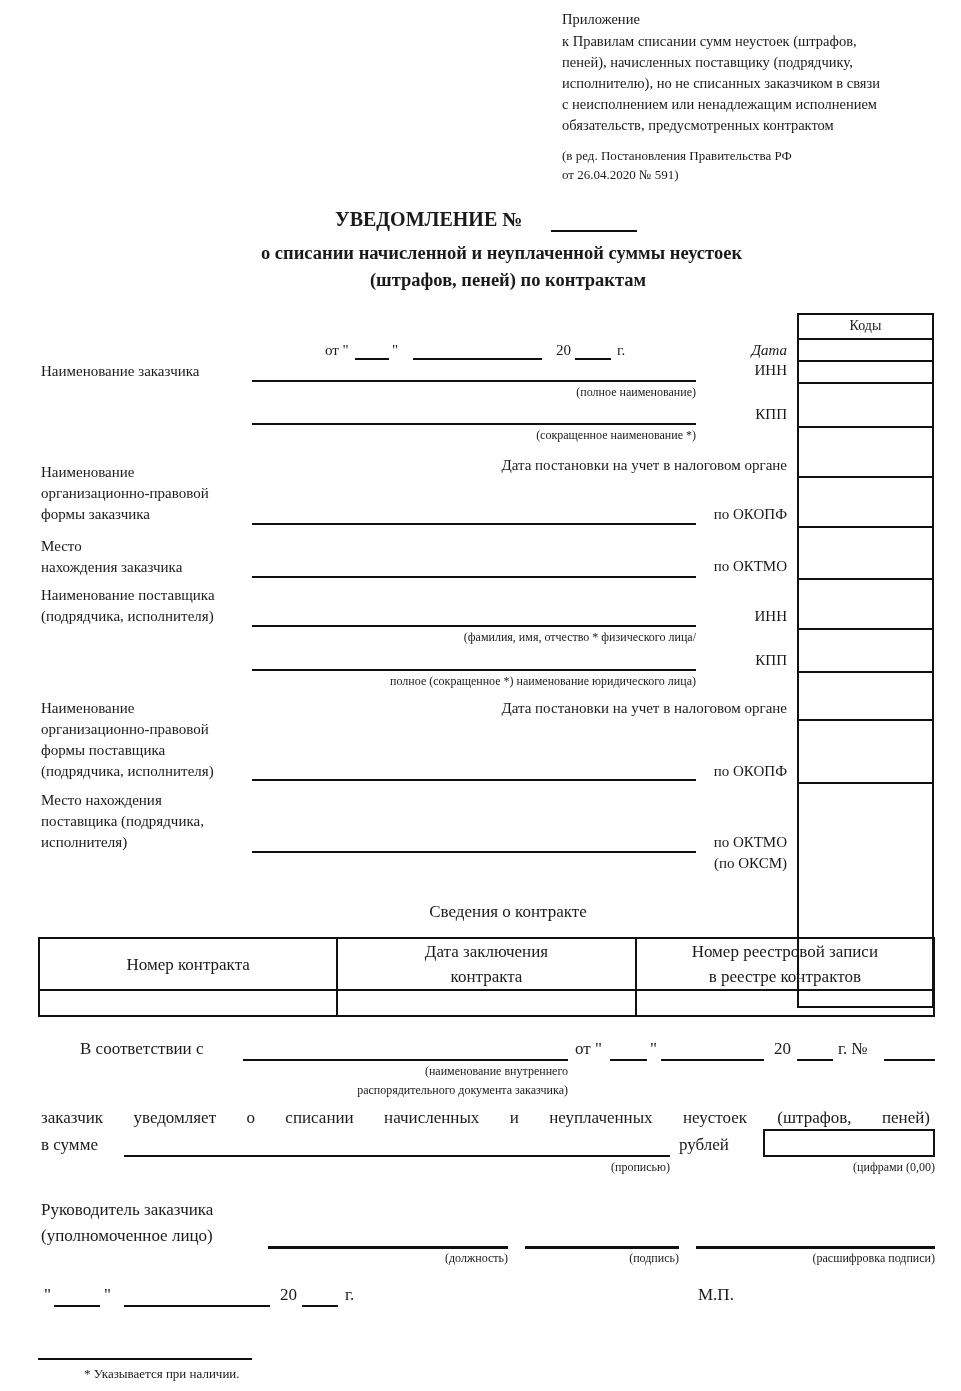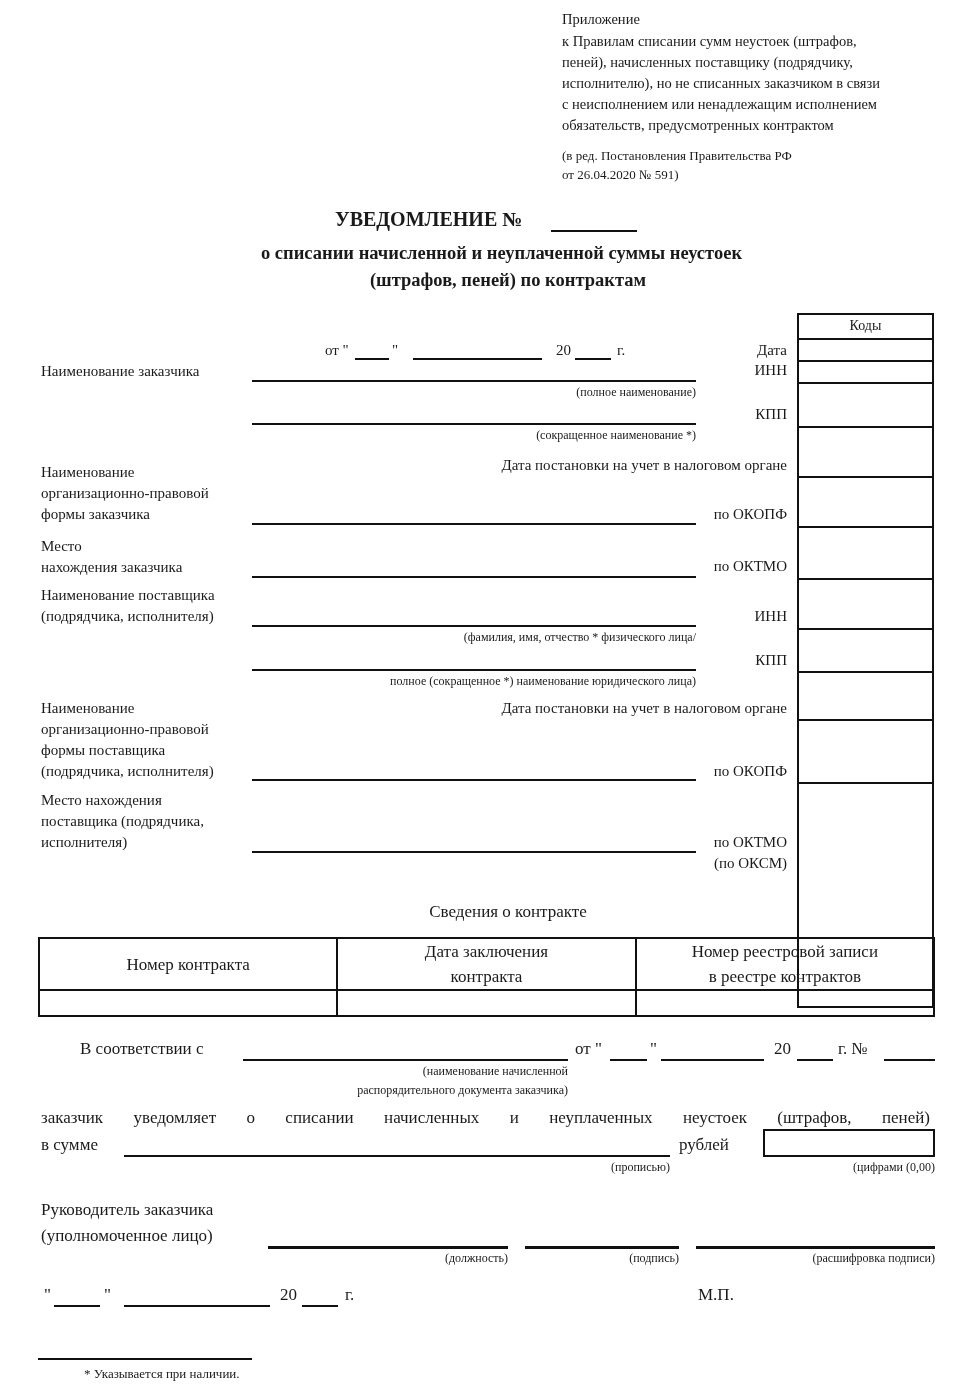--- a/index.html
+++ b/index.html
@@ -69,21 +69,21 @@
 </div>
 
 <div class="abs t15" style="left:325px; top:340px;">от "</div>
 <div class="line" style="left:355px; top:358px; width:34px;"></div>
 <div class="abs t15" style="left:392px; top:340px;">"</div>
 <div class="line" style="left:413px; top:358px; width:129px;"></div>
 <div class="abs t15" style="left:556px; top:340px;">20</div>
 <div class="line" style="left:575px; top:358px; width:36px;"></div>
 <div class="abs t15" style="left:617px; top:340px;">г.</div>
 
-<div class="abs t15 rt" style="right:174px; top:340px;">Дата</div>
+<div class="abs t15 rt" style="right:174px; top:340px;font-style:italic;">Дата</div>
 <div class="abs t15 rt" style="right:174px; top:360px;">ИНН</div>
 <div class="abs t15 rt" style="right:174px; top:404px;">КПП</div>
 <div class="abs t15 rt" style="right:174px; top:455px;">Дата постановки на учет в налоговом органе</div>
 <div class="abs t15 rt" style="right:174px; top:504px;">по ОКОПФ</div>
 <div class="abs t15 rt" style="right:174px; top:556px;">по ОКТМО</div>
 
 <div class="abs t15" style="left:41px; top:361px;">Наименование заказчика</div>
 <div class="line" style="left:252px; top:380px; width:444px;"></div>
 <div class="caption" style="left:252px; width:444px; top:385px;">(полное наименование)</div>
 <div class="line" style="left:252px; top:423px; width:444px;"></div>
@@ -151,21 +151,21 @@
 <div class="abs" style="left:80px; top:1037px; font-size:17px; line-height:24px;">В соответствии с</div>
 <div class="line" style="left:243px; top:1059px; width:325px;"></div>
 <div class="abs" style="left:575px; top:1037px; font-size:17px; line-height:24px;">от "</div>
 <div class="line" style="left:610px; top:1059px; width:37px;"></div>
 <div class="abs" style="left:650px; top:1037px; font-size:17px; line-height:24px;">"</div>
 <div class="line" style="left:661px; top:1059px; width:103px;"></div>
 <div class="abs" style="left:774px; top:1037px; font-size:17px; line-height:24px;">20</div>
 <div class="line" style="left:797px; top:1059px; width:36px;"></div>
 <div class="abs" style="left:838px; top:1037px; font-size:17px; line-height:24px;">г. №</div>
 <div class="line" style="left:884px; top:1059px; width:51px;"></div>
-<div class="caption" style="left:243px; width:325px; top:1064px;">(наименование начисленной</div>
+<div class="caption" style="left:243px; width:325px; top:1064px;">(наименование внутреннего</div>
 <div class="caption" style="left:243px; width:325px; top:1083px;">распорядительного документа заказчика)</div>
 
 <div class="justify" style="top:1106px;">заказчик уведомляет о списании начисленных и неуплаченных неустоек (штрафов, пеней)</div>
 <div class="abs" style="left:41px; top:1133px; font-size:17px; line-height:24px;">в сумме</div>
 <div class="line" style="left:124px; top:1155px; width:546px;"></div>
 <div class="caption" style="left:124px; width:546px; top:1160px;">(прописью)</div>
 <div class="abs" style="left:679px; top:1133px; font-size:17px; line-height:24px;">рублей</div>
 <div class="amount-box"></div>
 <div class="caption" style="left:763px; width:172px; top:1160px;">(цифрами (0,00)</div>
 

